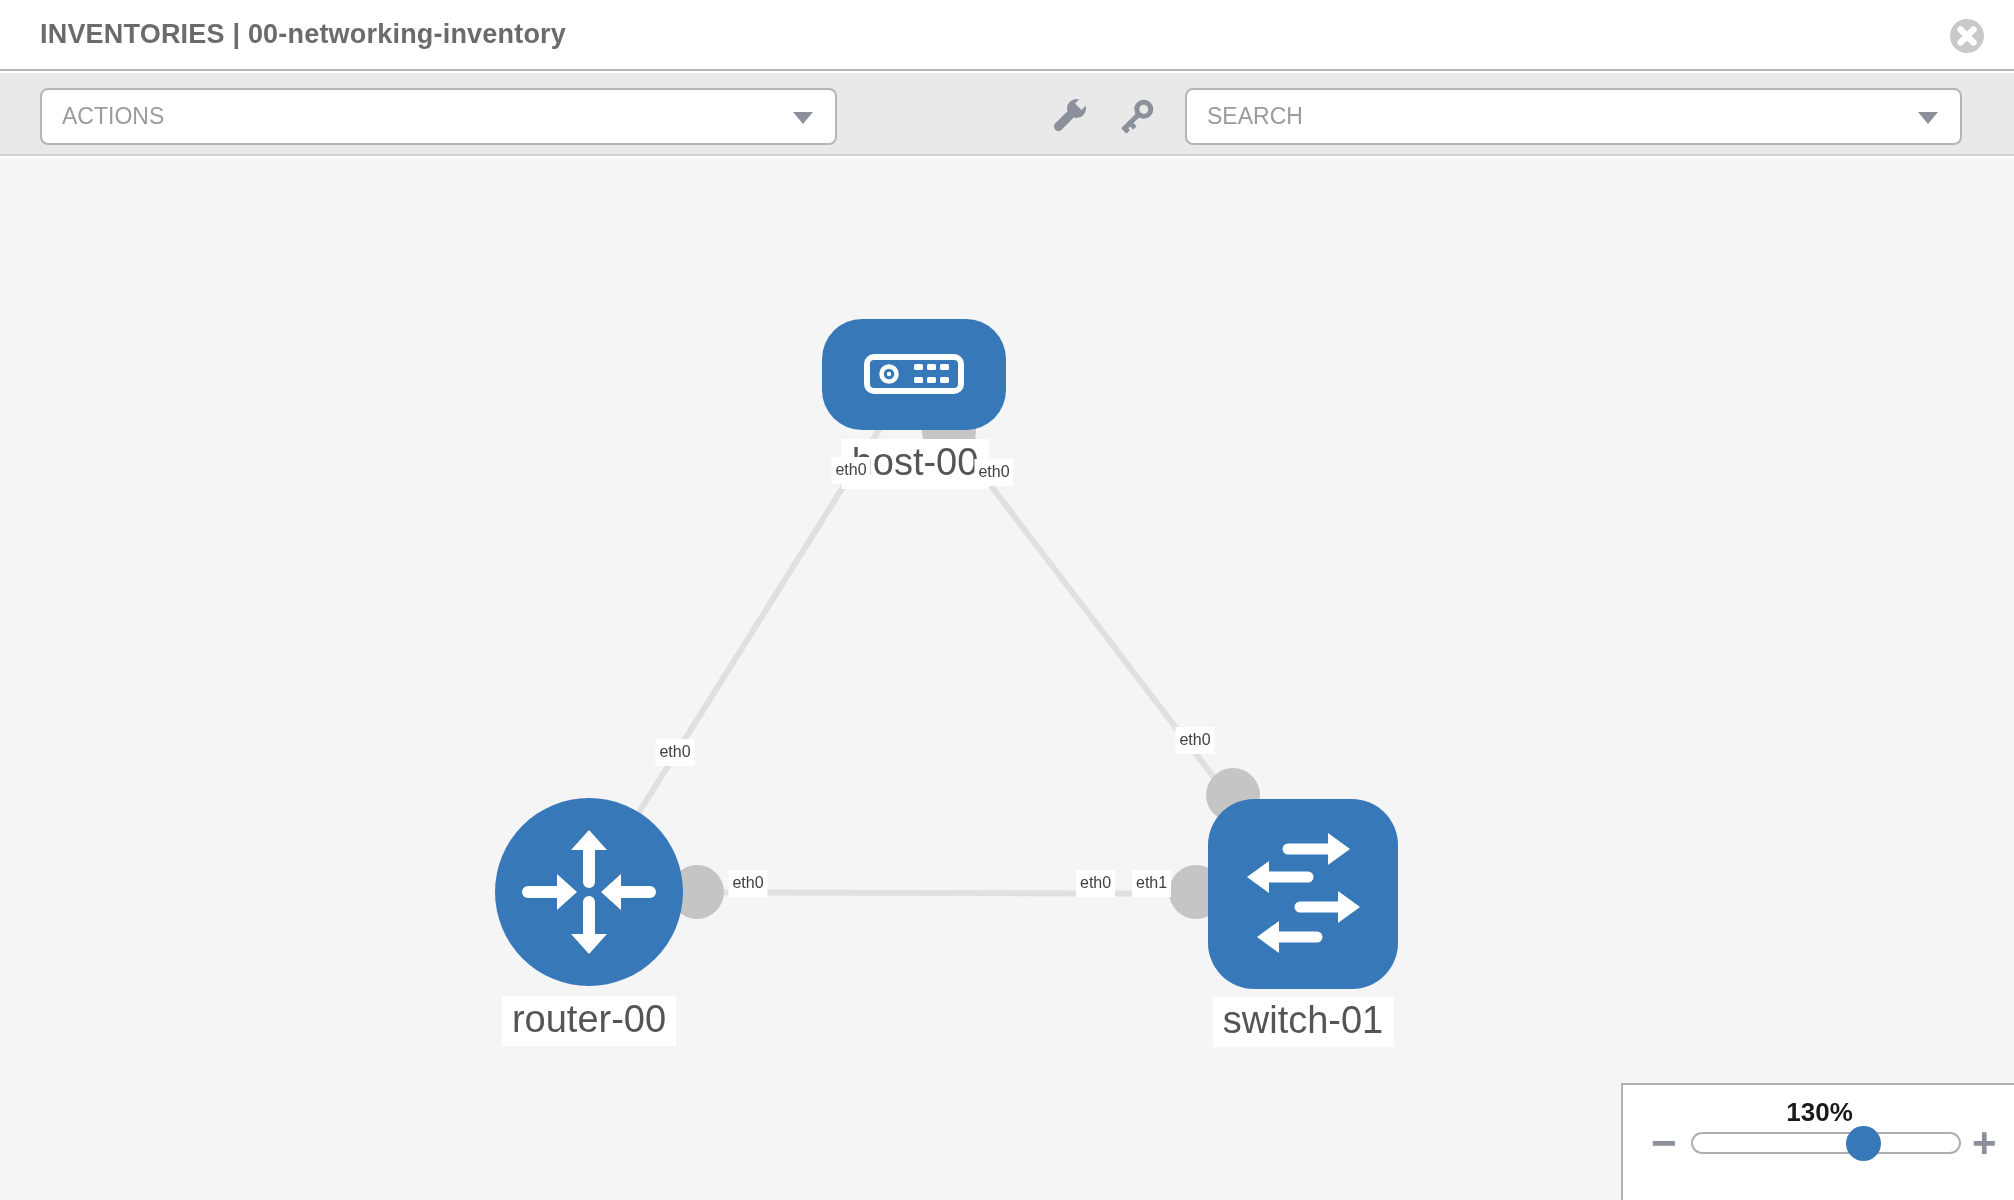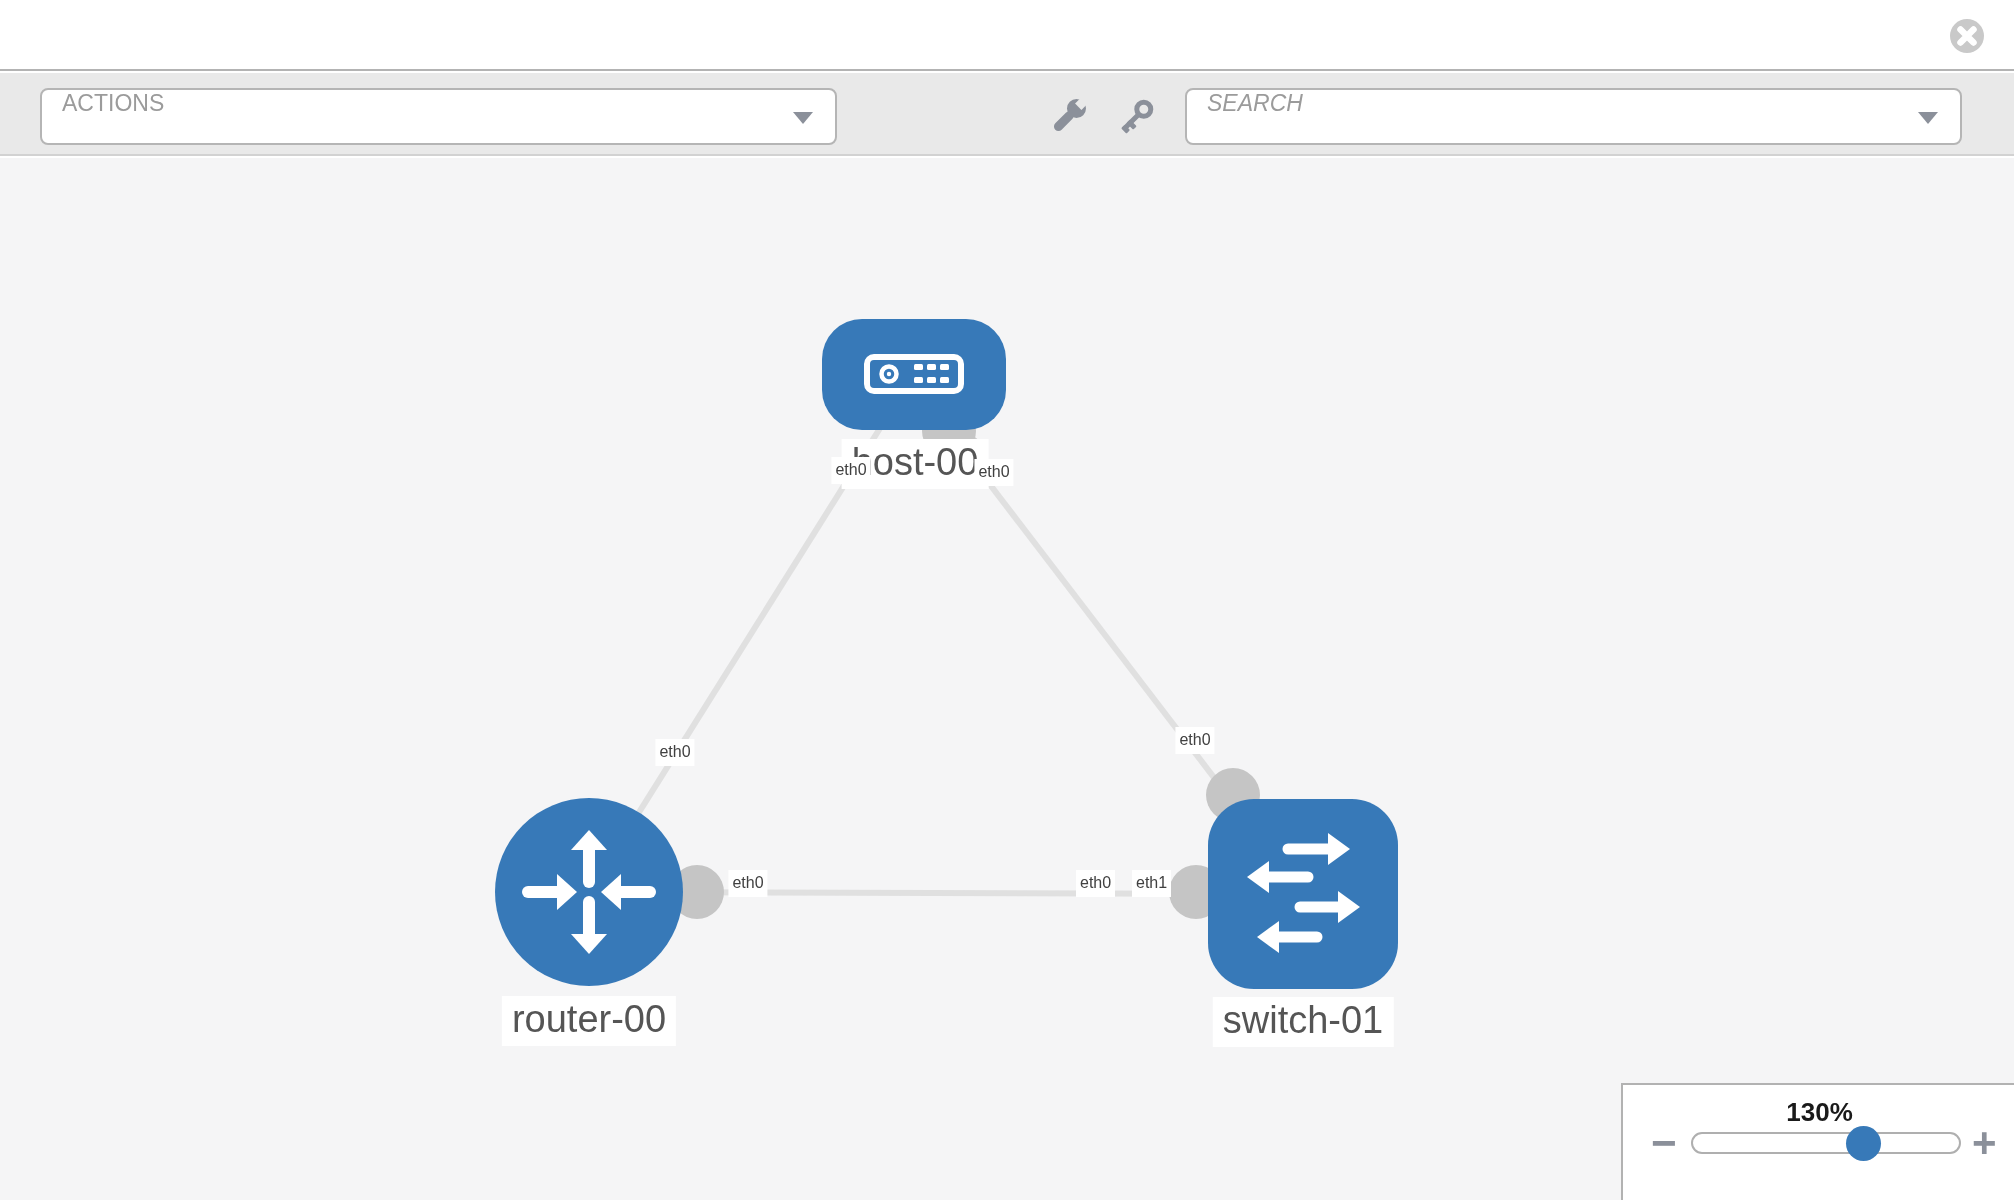--- a/index.html
+++ b/index.html
@@ -30,26 +30,26 @@
   
   .toolbar {
     position: absolute; top: 73px; left: 0; width: 100%; height: 83px;
     background: var(--toolbar-bg, #e9e9e9);
     border-bottom: 2px solid #d2d2d2;
   }
   .select {
     position: absolute; top: 15px; height: 57px;
     background: #fff; border: 2px solid var(--control-border, #b5b5b5);
     border-radius: 8px;
-    display: flex; align-items: flex-start;
+    display: flex; align-items: center;
     font-size: 23px; color: var(--placeholder-gray, #9b9b9b);
     padding-left: 20px; cursor: pointer;
   }
   .select-actions { left: 40px; width: 797px; }
-  .select-search  { left: 1185px; width: 777px; font-style: italic; }
+  .select-search  { left: 1185px; width: 777px; }
   .caret {
     position: absolute; right: 22px; top: 50%; margin-top: -5px;
     width: 0; height: 0;
     border-left: 10px solid transparent; border-right: 10px solid transparent;
     border-top: 12px solid var(--icon-gray, #8b909a);
   }
   .tool-btn {
     position: absolute; top: 20px; width: 48px; height: 48px;
     border: none; background: transparent; padding: 0; cursor: pointer;
   }
@@ -112,20 +112,21 @@
     position: absolute; left: 223px; top: 41px; width: 35px; height: 35px;
     border-radius: 50%; background: var(--node-blue, #3779b8); cursor: grab;
   }
 </style>
 </head>
 <body>
 
 <div class="app">
 
   <div class="header">
+    <div class="page-title">INVENTORIES | 00-networking-inventory</div>
     <button class="close-btn" aria-label="close">
       <svg width="38" height="38" viewBox="0 0 38 38">
         <circle cx="19" cy="19" r="17" fill="#c9c9c9"></circle>
         <path d="M 12.5 12.5 L 25.5 25.5 M 25.5 12.5 L 12.5 25.5" stroke="#ffffff" stroke-width="6.5" stroke-linecap="round"></path>
       </svg>
     </button>
   </div>
 
   <div class="toolbar">
     <div class="select select-actions">

